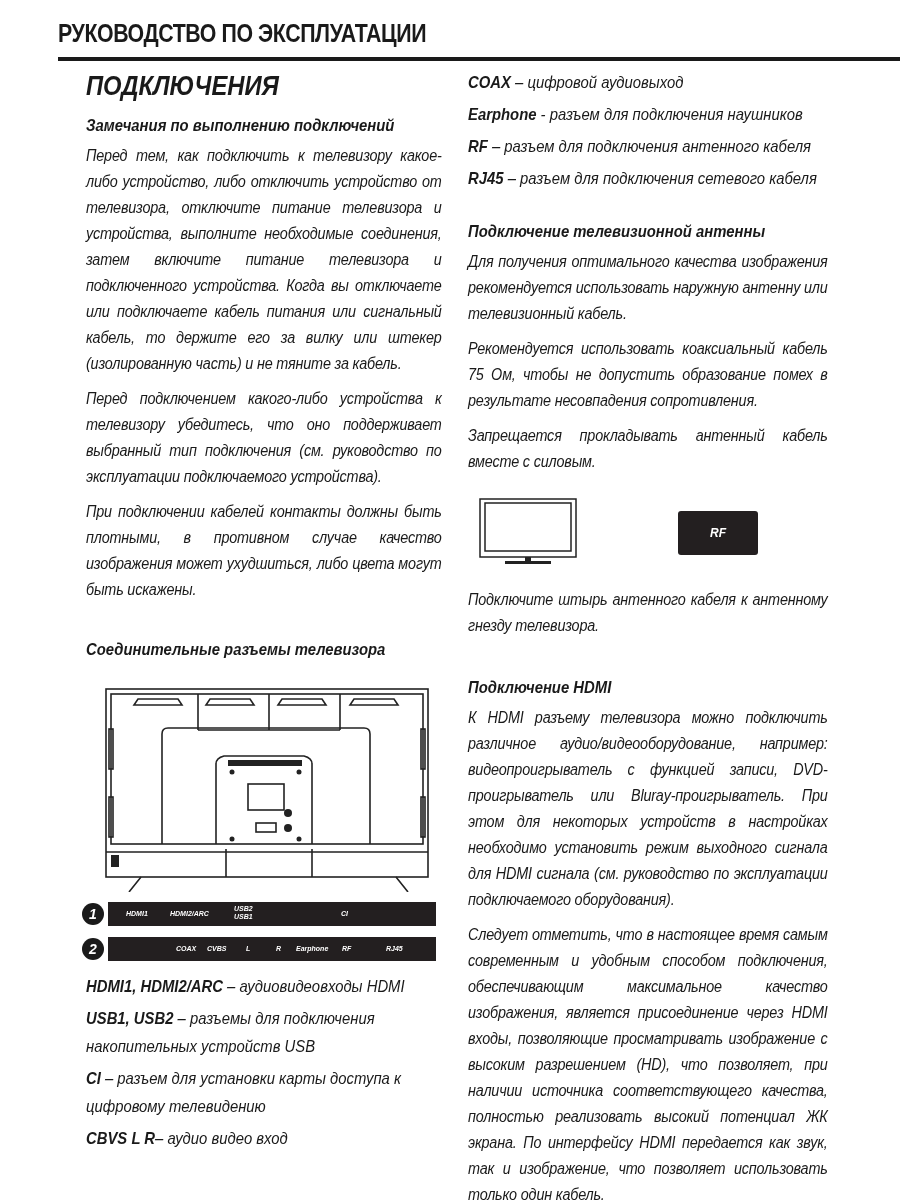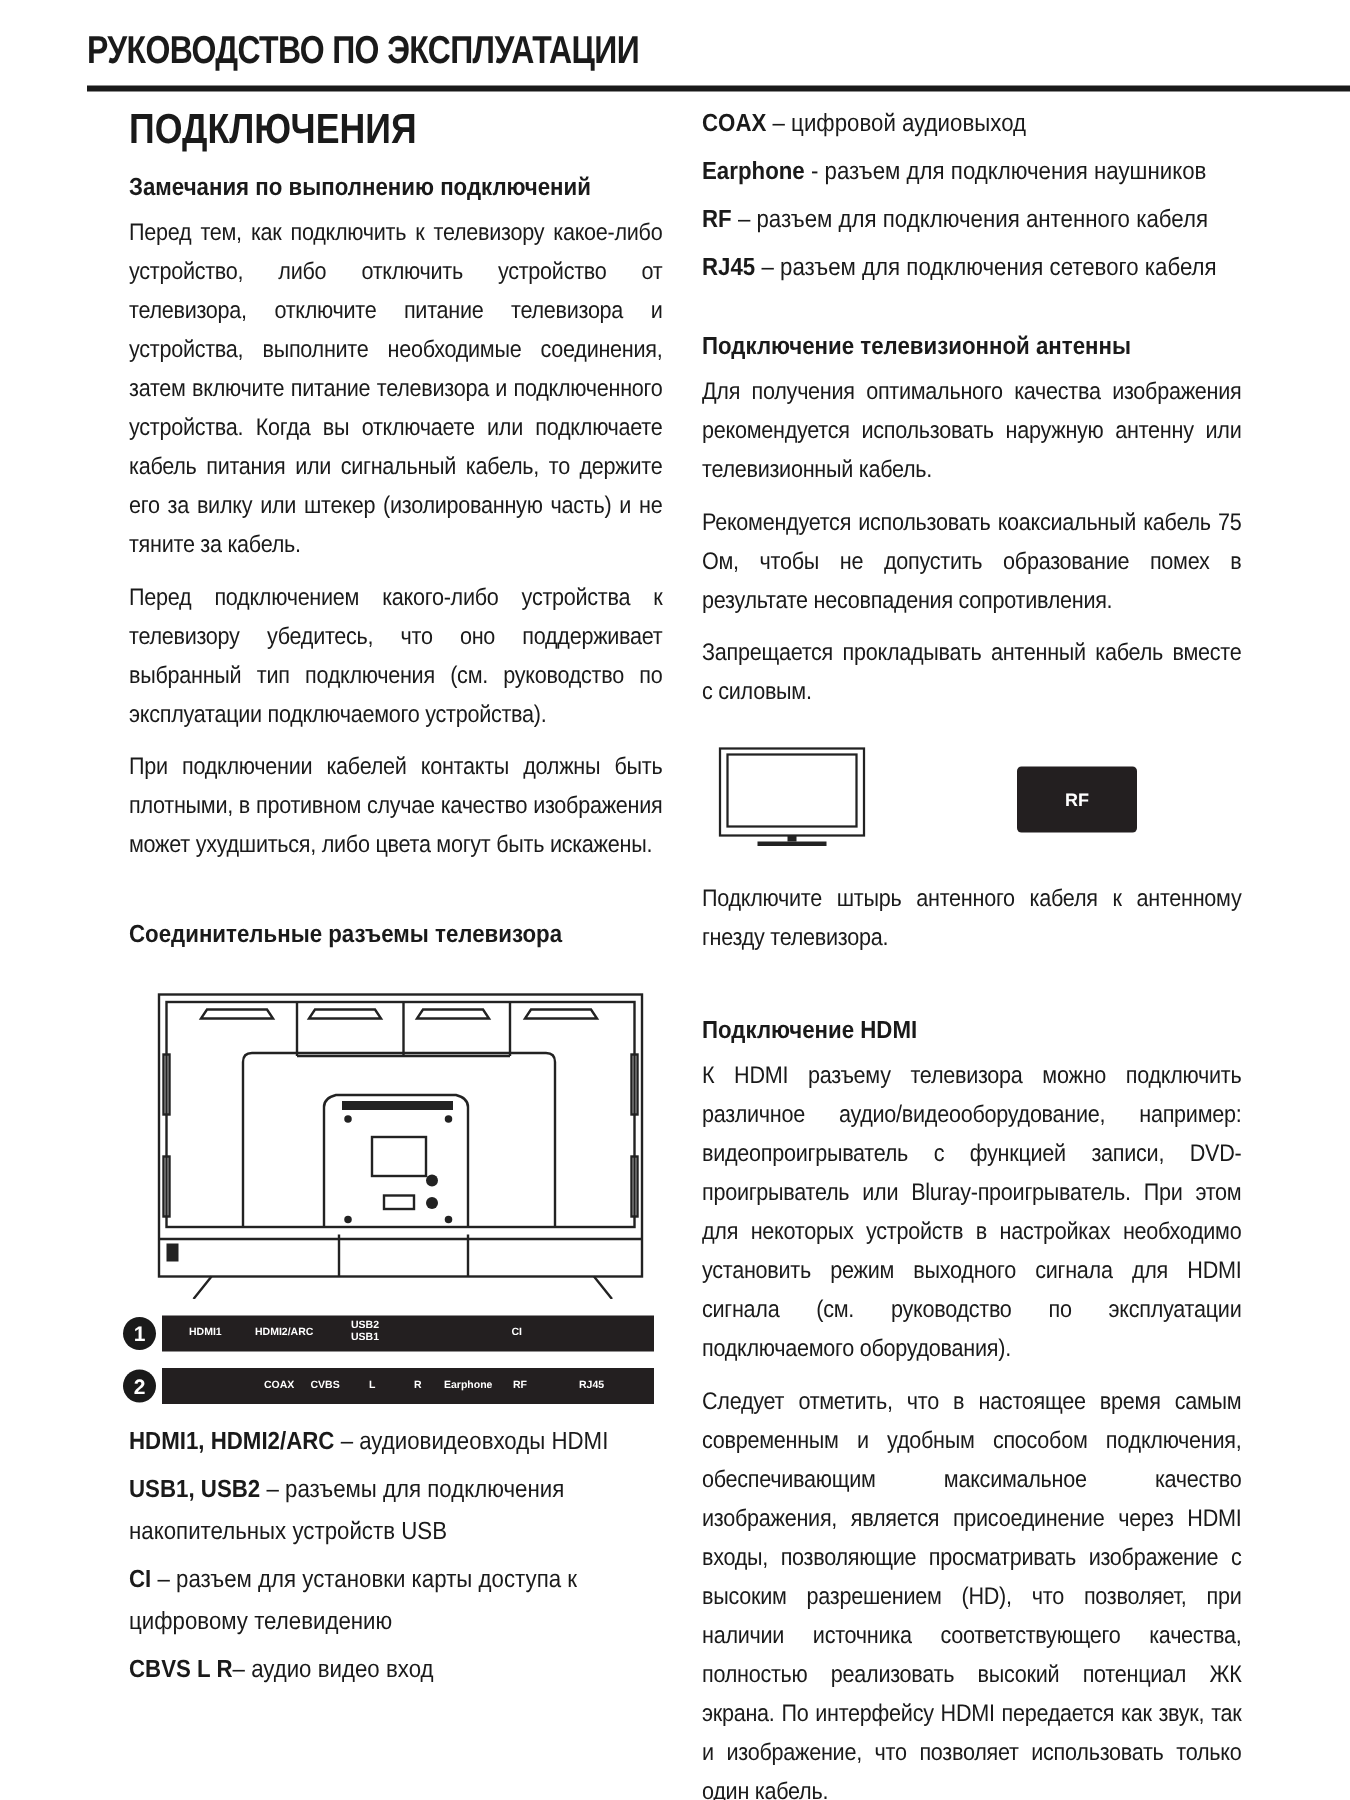--- a/index.html
+++ b/index.html
@@ -1,19 +1,19 @@
 <!DOCTYPE html>
 <html><head>
 <meta charset="utf-8">
 <style>
   * { box-sizing: border-box; margin: 0; padding: 0; }
   body { width: 900px; height: 1200px; background: #fff; color: #1a1a1a; font-family: "Liberation Sans", sans-serif; position: relative; overflow: hidden; }
   .header { position: absolute; left: 58px; top: 18px; font-weight: bold; font-size: 26px; letter-spacing: -0.5px; transform: scaleX(0.82); transform-origin: left; white-space: nowrap; }
   .header-rule { position: absolute; left: 58px; top: 57px; width: 842px; height: 4px; background: #1a1a1a; }
-  .col { position: absolute; }
+  .col { position: absolute; font-style: italic; }
   .left { left: 86px; top: 68px; width: 356px; }
   .right { left: 468px; top: 68px; width: 360px; }
   .section-title { font-weight: bold; font-size: 28px; margin-top: 2px; transform: scaleX(0.85); transform-origin: left; white-space: nowrap; margin-bottom: 14px; }
   .h3 { font-weight: bold; font-size: 16.5px; transform: scaleX(0.9); transform-origin: left; white-space: nowrap; margin-bottom: 8px; }
   p { font-size: 16px; line-height: 26px; text-align: justify; transform: scaleX(0.9); transform-origin: left; width: 111%; margin-bottom: 9px; letter-spacing: -0.2px; }
   .def { font-size: 16.5px; line-height: 28px; transform: scaleX(0.9); transform-origin: left; width: 111%; margin-bottom: 4px; }
   .def b { font-weight: bold; }
   .tv-back { width: 350px; height: 215px; margin: 10px 0 6px 0; }
   .panel-row { display: flex; align-items: center; margin-bottom: 11px; }
   .num { width: 22px; height: 22px; border-radius: 50%; background: #1a1a1a; color: #fff; font-weight: bold; font-size: 14px; display: flex; align-items: center; justify-content: center; margin-left: -4px; margin-right: 4px; }

